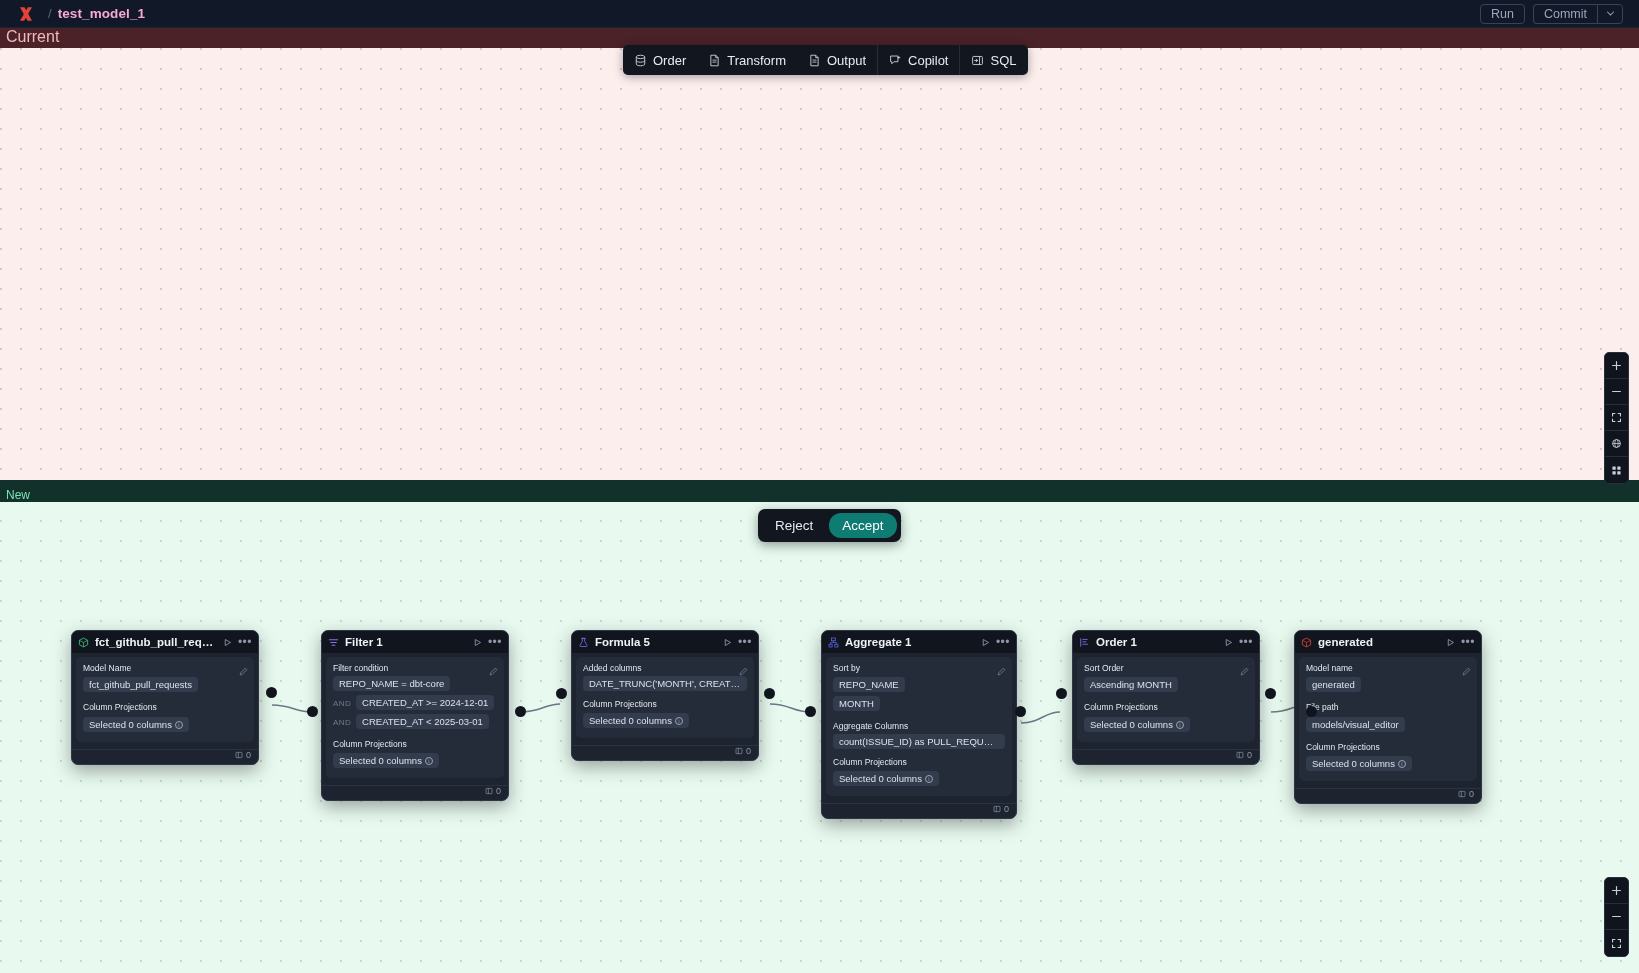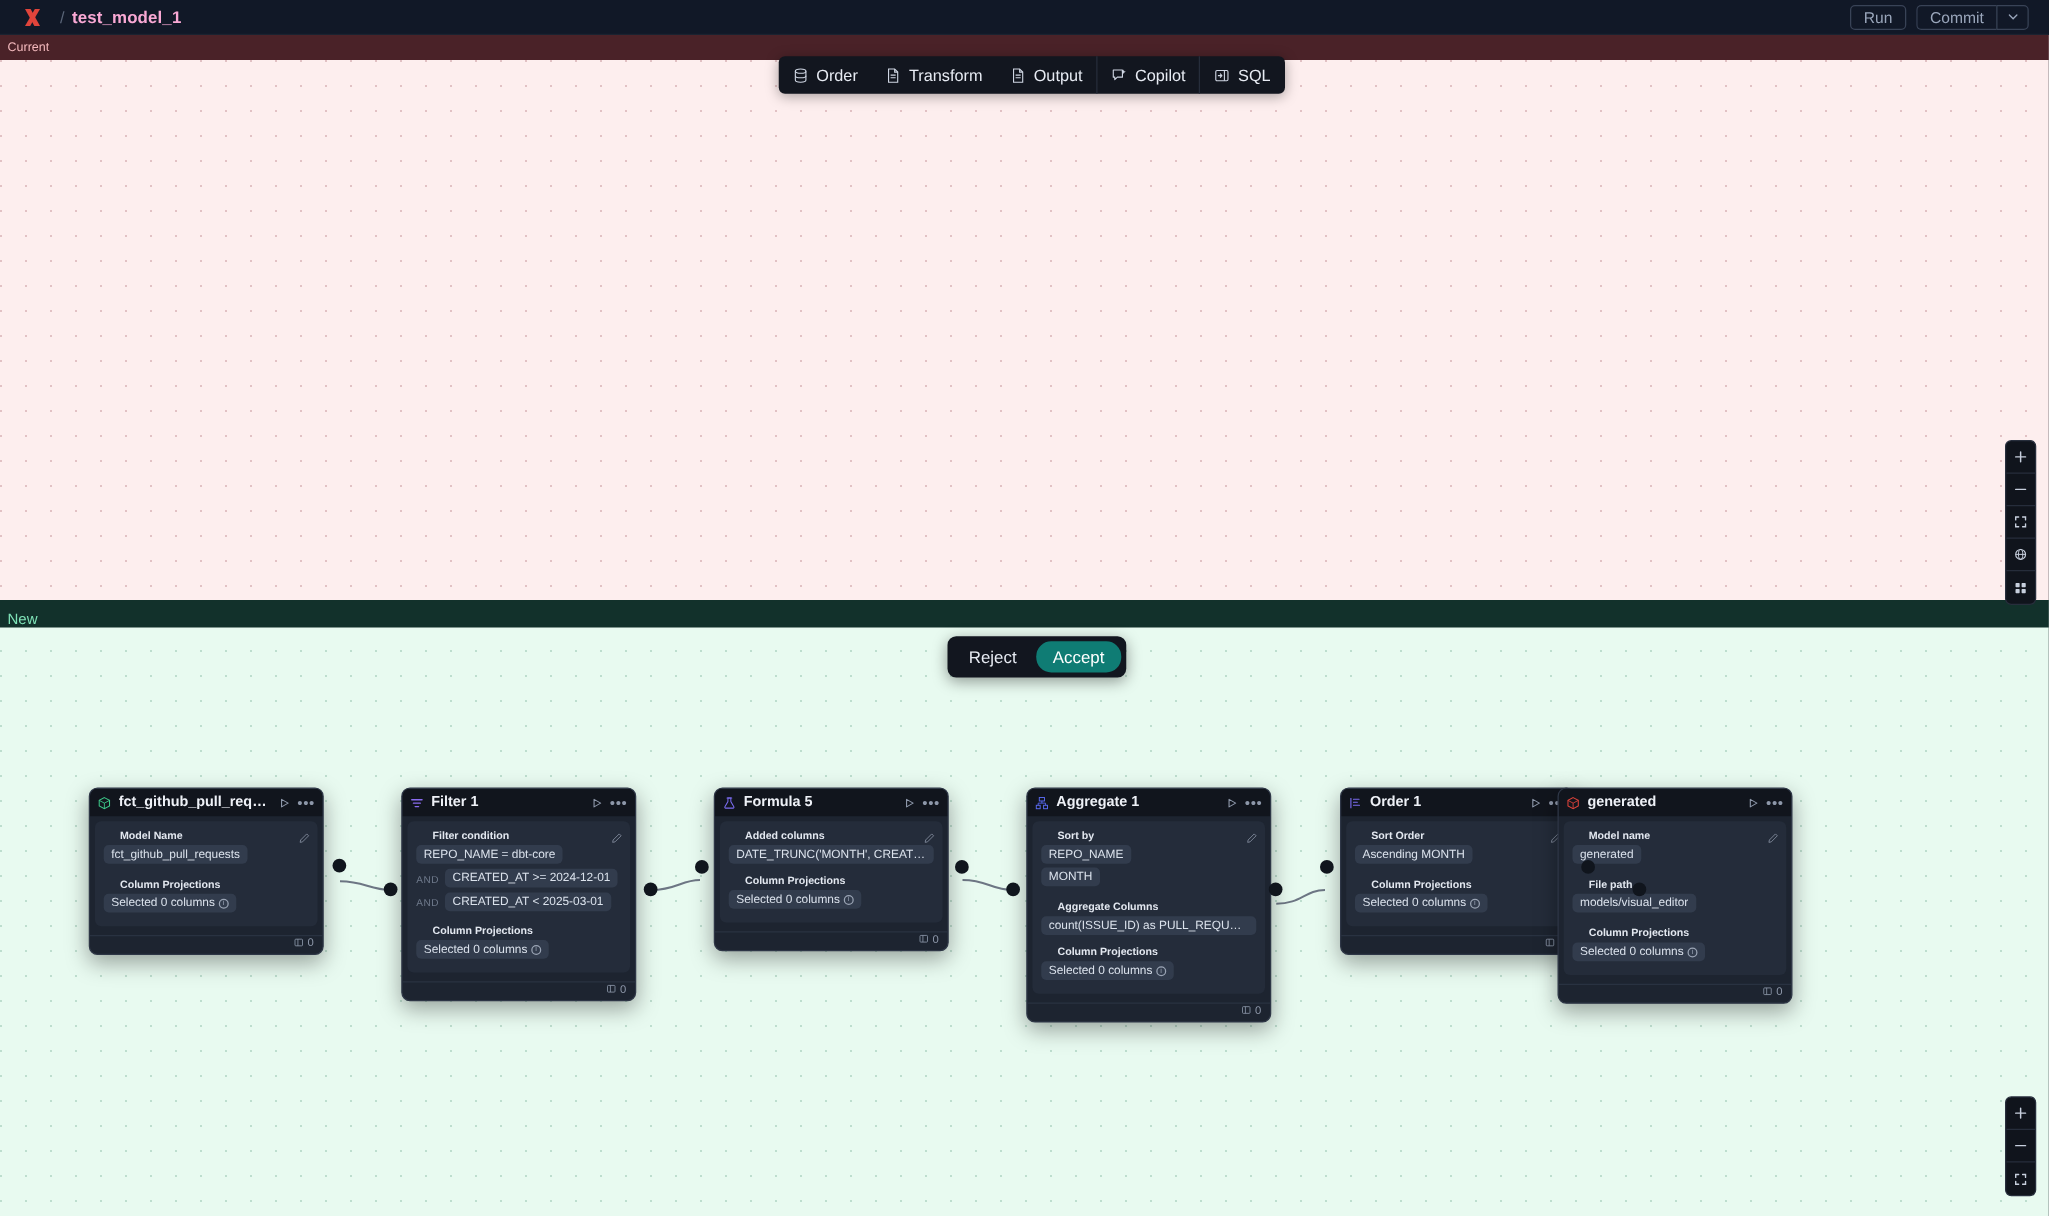--- a/index.html
+++ b/index.html
@@ -54,22 +54,22 @@
     background:
       radial-gradient(circle at 1px 1px, rgba(160,90,100,.30) 1px, transparent 0) 0 0/20px 20px,
       #fdeeee;
     overflow: hidden;
   }
   .band-current {
     position: absolute; top: 28px; left: 0;
     width: 1639px; height: 20px;
     background: #4a2228;
     color: #f3b9bd;
-    font-size: 10px;
-    display: flex; align-items: center;
+    font-size: 16px;
+    display: flex; align-items: flex-start;
     padding-left: 6px;
     z-index: 20;
   }
 
   
   .pane-new {
     position: absolute; top: 480px; left: 0;
     width: 1639px; height: 493px;
     background:
       radial-gradient(circle at 1px 1px, rgba(80,150,120,.28) 1px, transparent 0) 0 0/20px 20px,
@@ -186,23 +186,22 @@
     padding: 6px 7px 8px 7px;
     position: relative;
   }
   .pencil {
     position: absolute; right: 6px; top: 5px;
     color: #7e8899;
   }
   .field-label {
     color: #e3e8f0;
     font-size: 8.5px;
-    font-weight: 700;
+    font-weight: 400;
     margin-bottom: 3px;
-    margin-left: 13px;
   }
   .field-label.mt { margin-top: 8px; }
   .chip {
     display: inline-block;
     background: #323c4d;
     border-radius: 4px;
     color: #dbe2ec;
     font-size: 9.5px;
     padding: 2px 6px;
     margin-bottom: 2px;
@@ -485,21 +484,21 @@
     <div class="divider"></div>
     <div class="node-foot">
       <svg width="8" height="8" viewBox="0 0 12 12">
           <rect x="1.5" y="2" width="9" height="8" rx="1" fill="none" stroke="#8d97a9" stroke-width="1"></rect>
           <path d="M5 2 L5 10" stroke="#8d97a9" stroke-width="1"></path>
         </svg>
       <span>0</span>
     </div>
   </div>
 
-  <div class="node" style="left:1246px; top:150px;">
+  <div class="node" style="left:1294px; top:150px;">
     <div class="node-head">
       <span class="nh-ico">
         <svg width="11" height="11" viewBox="0 0 16 16">
             <path d="M8 1.6 L14 4.8 L14 11.2 L8 14.4 L2 11.2 L2 4.8 Z" fill="none" stroke="#e0443b" stroke-width="1.2"></path>
             <path d="M2 4.8 L8 8 L14 4.8 M8 8 L8 14.4" stroke="#e0443b" stroke-width="1" fill="none"></path>
           </svg>
       </span>
       <span class="node-title">generated</span>
       <span class="nh-run">
         <svg width="9" height="9" viewBox="0 0 12 12">

